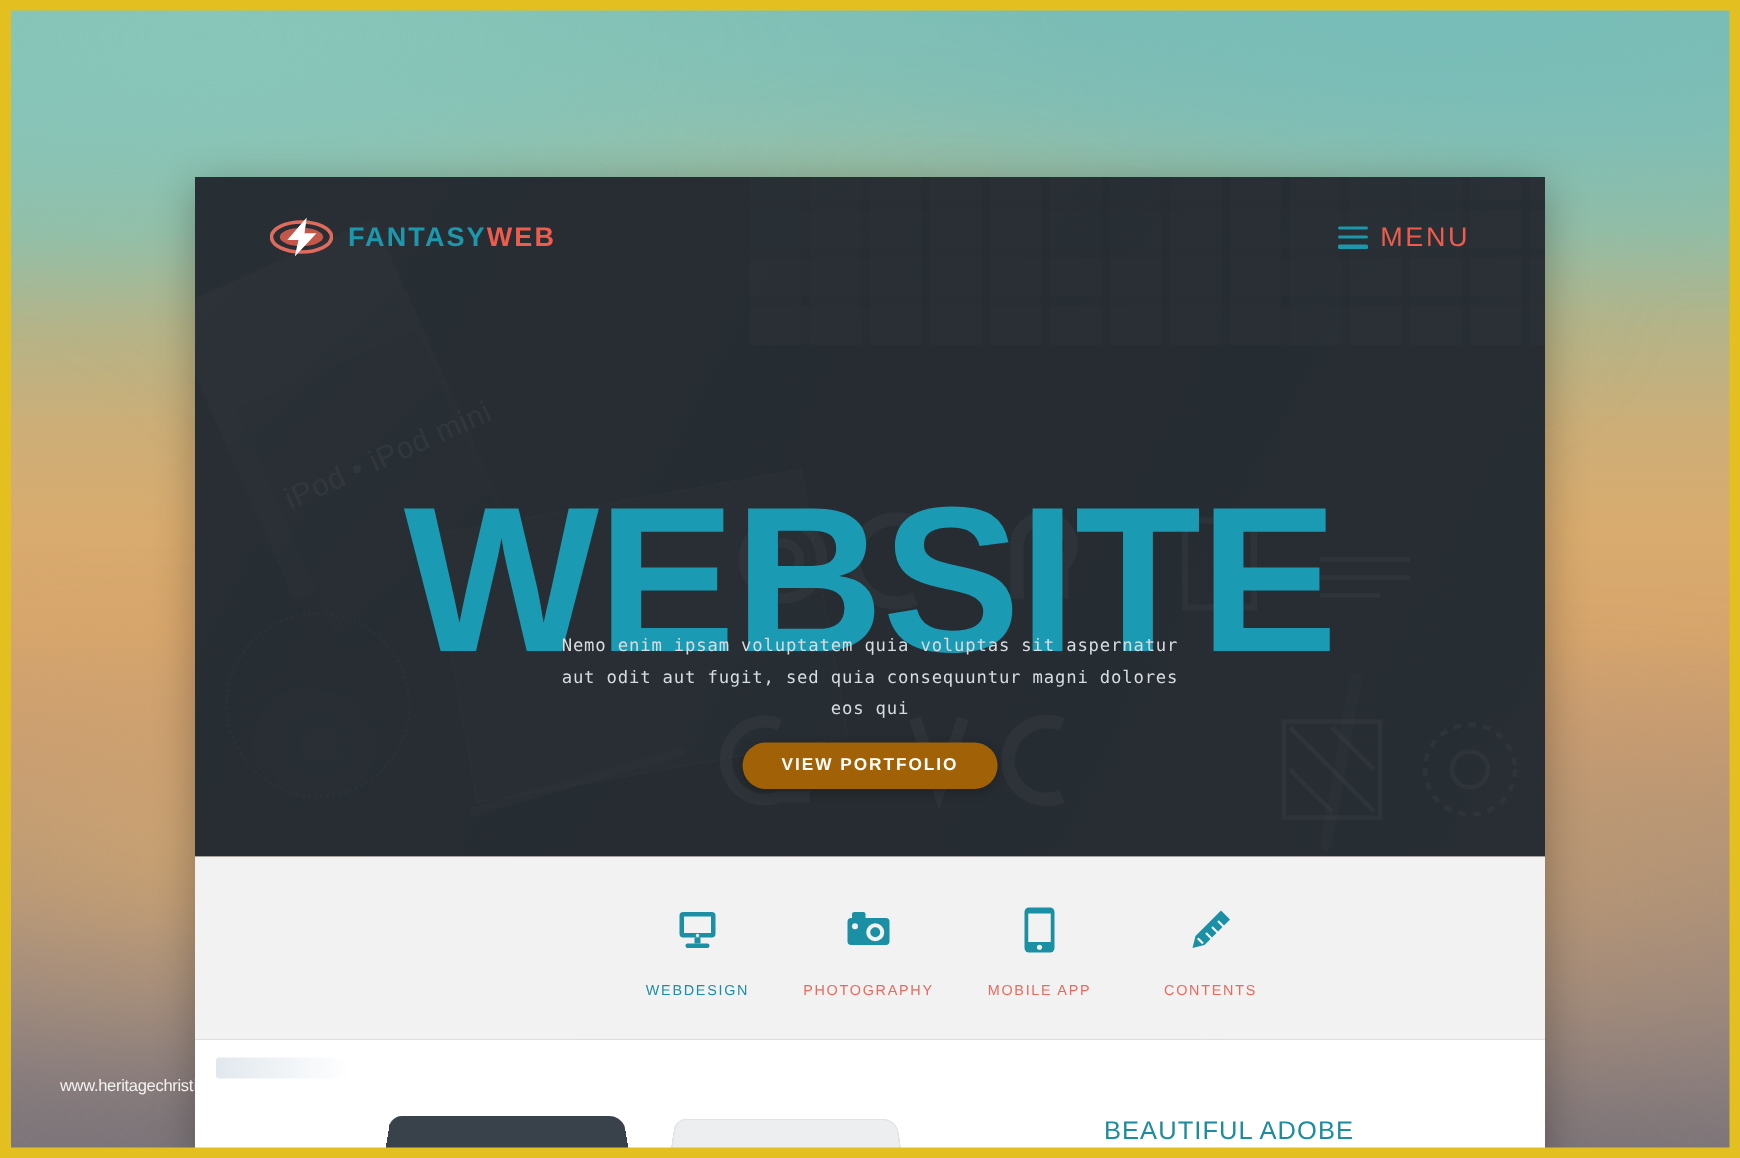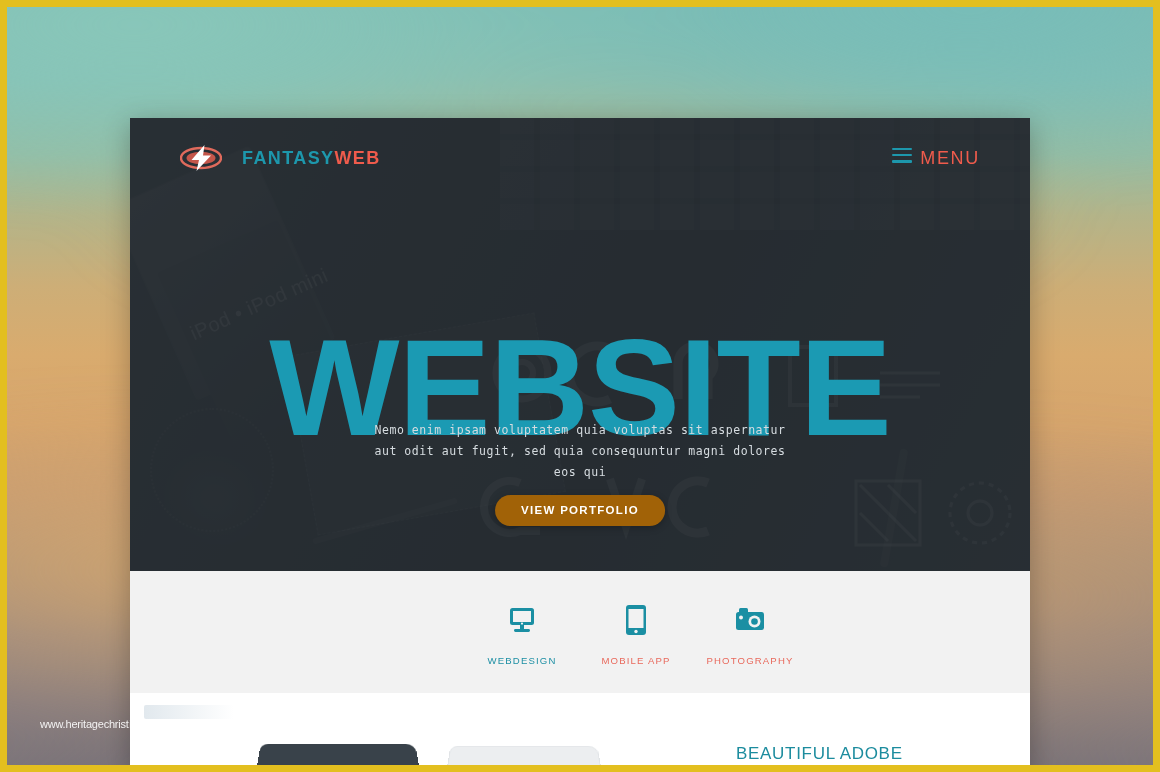--- a/index.html
+++ b/index.html
@@ -199,39 +199,40 @@
     display: flex;
     align-items: center;
     justify-content: space-between;
     padding: 0 50px;
     box-sizing: border-box;
     z-index: 5;
   }
   .brand {
     display: flex;
     align-items: center;
-    gap: 20px;
+    gap: 10px;
     cursor: pointer;
   }
   .brand-mark {
     position: relative;
     width: 42px;
     height: 26px;
     display: block;
   }
   .brand-text {
     font-size: 18px;
     letter-spacing: 1.4px;
     font-weight: 600;
   }
   .brand-text .b1 { color: #1d97ac; }
   .brand-text .b2 { color: #ef5b4c; }
 
   .menu-wrap {
     display: flex;
+    align-items: center;
     gap: 8px;
     cursor: pointer;
   }
   .burger {
     display: flex;
     flex-direction: column;
     justify-content: space-between;
     width: 20px;
     height: 15px;
   }
@@ -489,42 +490,52 @@
             <rect x="7" y="24" width="16" height="3" rx="1.4"></rect>
             <circle cx="15" cy="18.6" r="1.1" fill="#f2f2f2"></circle>
           </svg>
         </div>
         <div class="lbl teal">WEBDESIGN</div>
       </div>
 
 
       <div class="service">
         <div class="ico">
-          <svg width="22" height="32" viewBox="0 0 22 32" fill="#1b8fa3">
-            <rect x="1" y="1" width="20" height="30" rx="3"></rect>
-            <rect x="3.5" y="5" width="15" height="19" fill="#f2f2f2"></rect>
-            <circle cx="11" cy="27.5" r="1.7" fill="#f2f2f2"></circle>
-          </svg>
-        </div>
-        <div class="lbl coral">MOBILE APP</div>
-      </div>
-
-      <div class="service">
-        <div class="ico">
           <svg width="32" height="30" viewBox="0 0 32 30" fill="#1b8fa3">
             <rect x="2" y="7" width="28" height="18" rx="2.5"></rect>
             <rect x="5" y="3" width="9" height="5" rx="1.5"></rect>
             <circle cx="20.5" cy="16.5" r="6" fill="#f2f2f2"></circle>
             <circle cx="20.5" cy="16.5" r="3.3" fill="#1b8fa3"></circle>
             <circle cx="7" cy="12.5" r="2" fill="#f2f2f2"></circle>
           </svg>
         </div>
         <div class="lbl coral">PHOTOGRAPHY</div>
       </div>
 
+      <div class="service">
+        <div class="ico">
+          <svg width="22" height="32" viewBox="0 0 22 32" fill="#1b8fa3">
+            <rect x="1" y="1" width="20" height="30" rx="3"></rect>
+            <rect x="3.5" y="5" width="15" height="19" fill="#f2f2f2"></rect>
+            <circle cx="11" cy="27.5" r="1.7" fill="#f2f2f2"></circle>
+          </svg>
+        </div>
+        <div class="lbl coral">MOBILE APP</div>
+      </div>
+
+      <div class="service">
+        <div class="ico">
+          <svg width="30" height="30" viewBox="0 0 30 30" fill="#1b8fa3">
+            <path d="M22 2 L28 8 L11 25 L3 27 L5 19 Z"></path>
+            <path d="M6.5 20.5 L10 24" stroke="#f2f2f2" stroke-width="1.5"></path>
+            <path d="M12 17 L16 21 M16 13 L20 17 M20 9 L24 13" stroke="#f2f2f2" stroke-width="1.5"></path>
+          </svg>
+        </div>
+        <div class="lbl coral">CONTENTS</div>
+      </div>
 
 
     </section>
 
     <section id="lower">
       <div class="lower-ghost"></div>
       <div class="device-dark"></div>
       <div class="device-light"></div>
       <div class="lower-heading">BEAUTIFUL ADOBE</div>
     </section>

